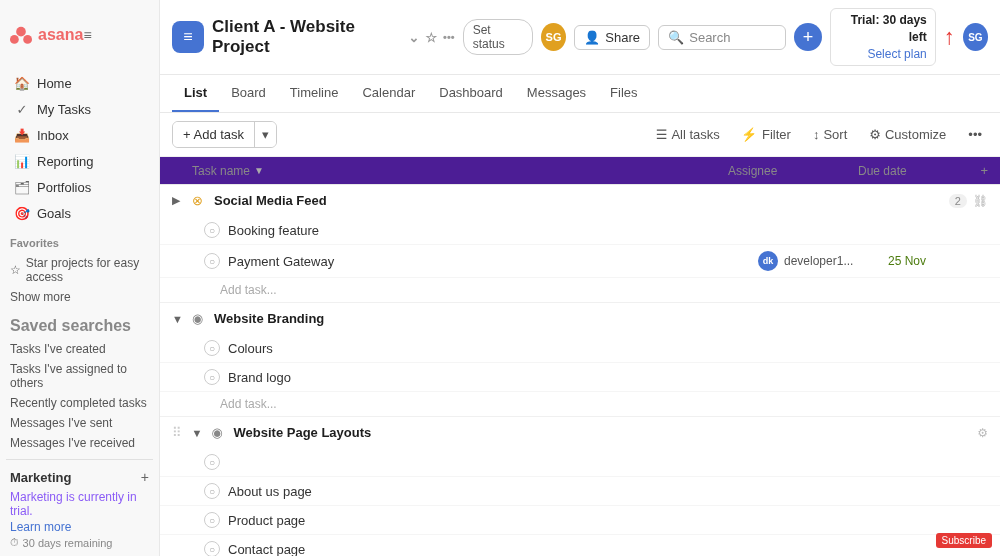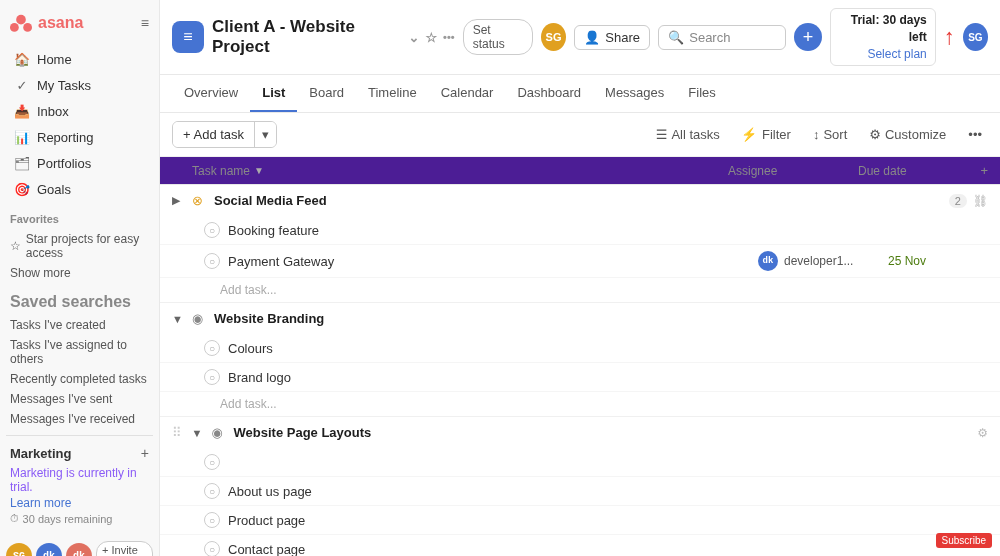--- a/index.html
+++ b/index.html
@@ -13,22 +13,21 @@
       border-right: 1px solid #e8e8e8;
       display: flex;
       flex-direction: column;
       overflow-y: auto;
       overflow-x: hidden;
       height: 100%;
     }
     .sidebar-logo {
       display: flex;
       align-items: center;
-      justify-content: space-between;
-      padding: 12px 10px;
+      padding: 24px 10px;
     }
     .asana-logo {
       display: flex;
       align-items: center;
       gap: 6px;
     }
     .asana-logo-icon {
       width: 22px;
       height: 22px;
     }
@@ -139,21 +138,20 @@
       width: 26px;
       height: 26px;
       border-radius: 50%;
       display: flex;
       align-items: center;
       justify-content: center;
       font-size: 10px;
       font-weight: 700;
       color: #fff;
       flex-shrink: 0;
-      font-family: Liberation Mono, monospace;
     }
     .invite-btn {
       font-size: 11px;
       color: #555;
       cursor: pointer;
       padding: 2px 5px;
       border: 1px solid #ccc;
       border-radius: 12px;
       background: #fff;
       display: flex;
@@ -632,21 +630,20 @@
       <div class="trial-badge">
         <div class="trial-title">Trial: 30 days left</div>
         <div class="select-plan">Select plan</div>
       </div>
       <span class="trial-arrow">↑</span>
       <div class="avatar-main">SG</div>
     </div>
   </div>
 
   <div class="tabs">
-    <div class="tab">Overview</div>
     <div class="tab active">List</div>
     <div class="tab">Board</div>
     <div class="tab">Timeline</div>
     <div class="tab">Calendar</div>
     <div class="tab">Dashboard</div>
     <div class="tab">Messages</div>
     <div class="tab">Files</div>
   </div>
 
   <div class="toolbar">

